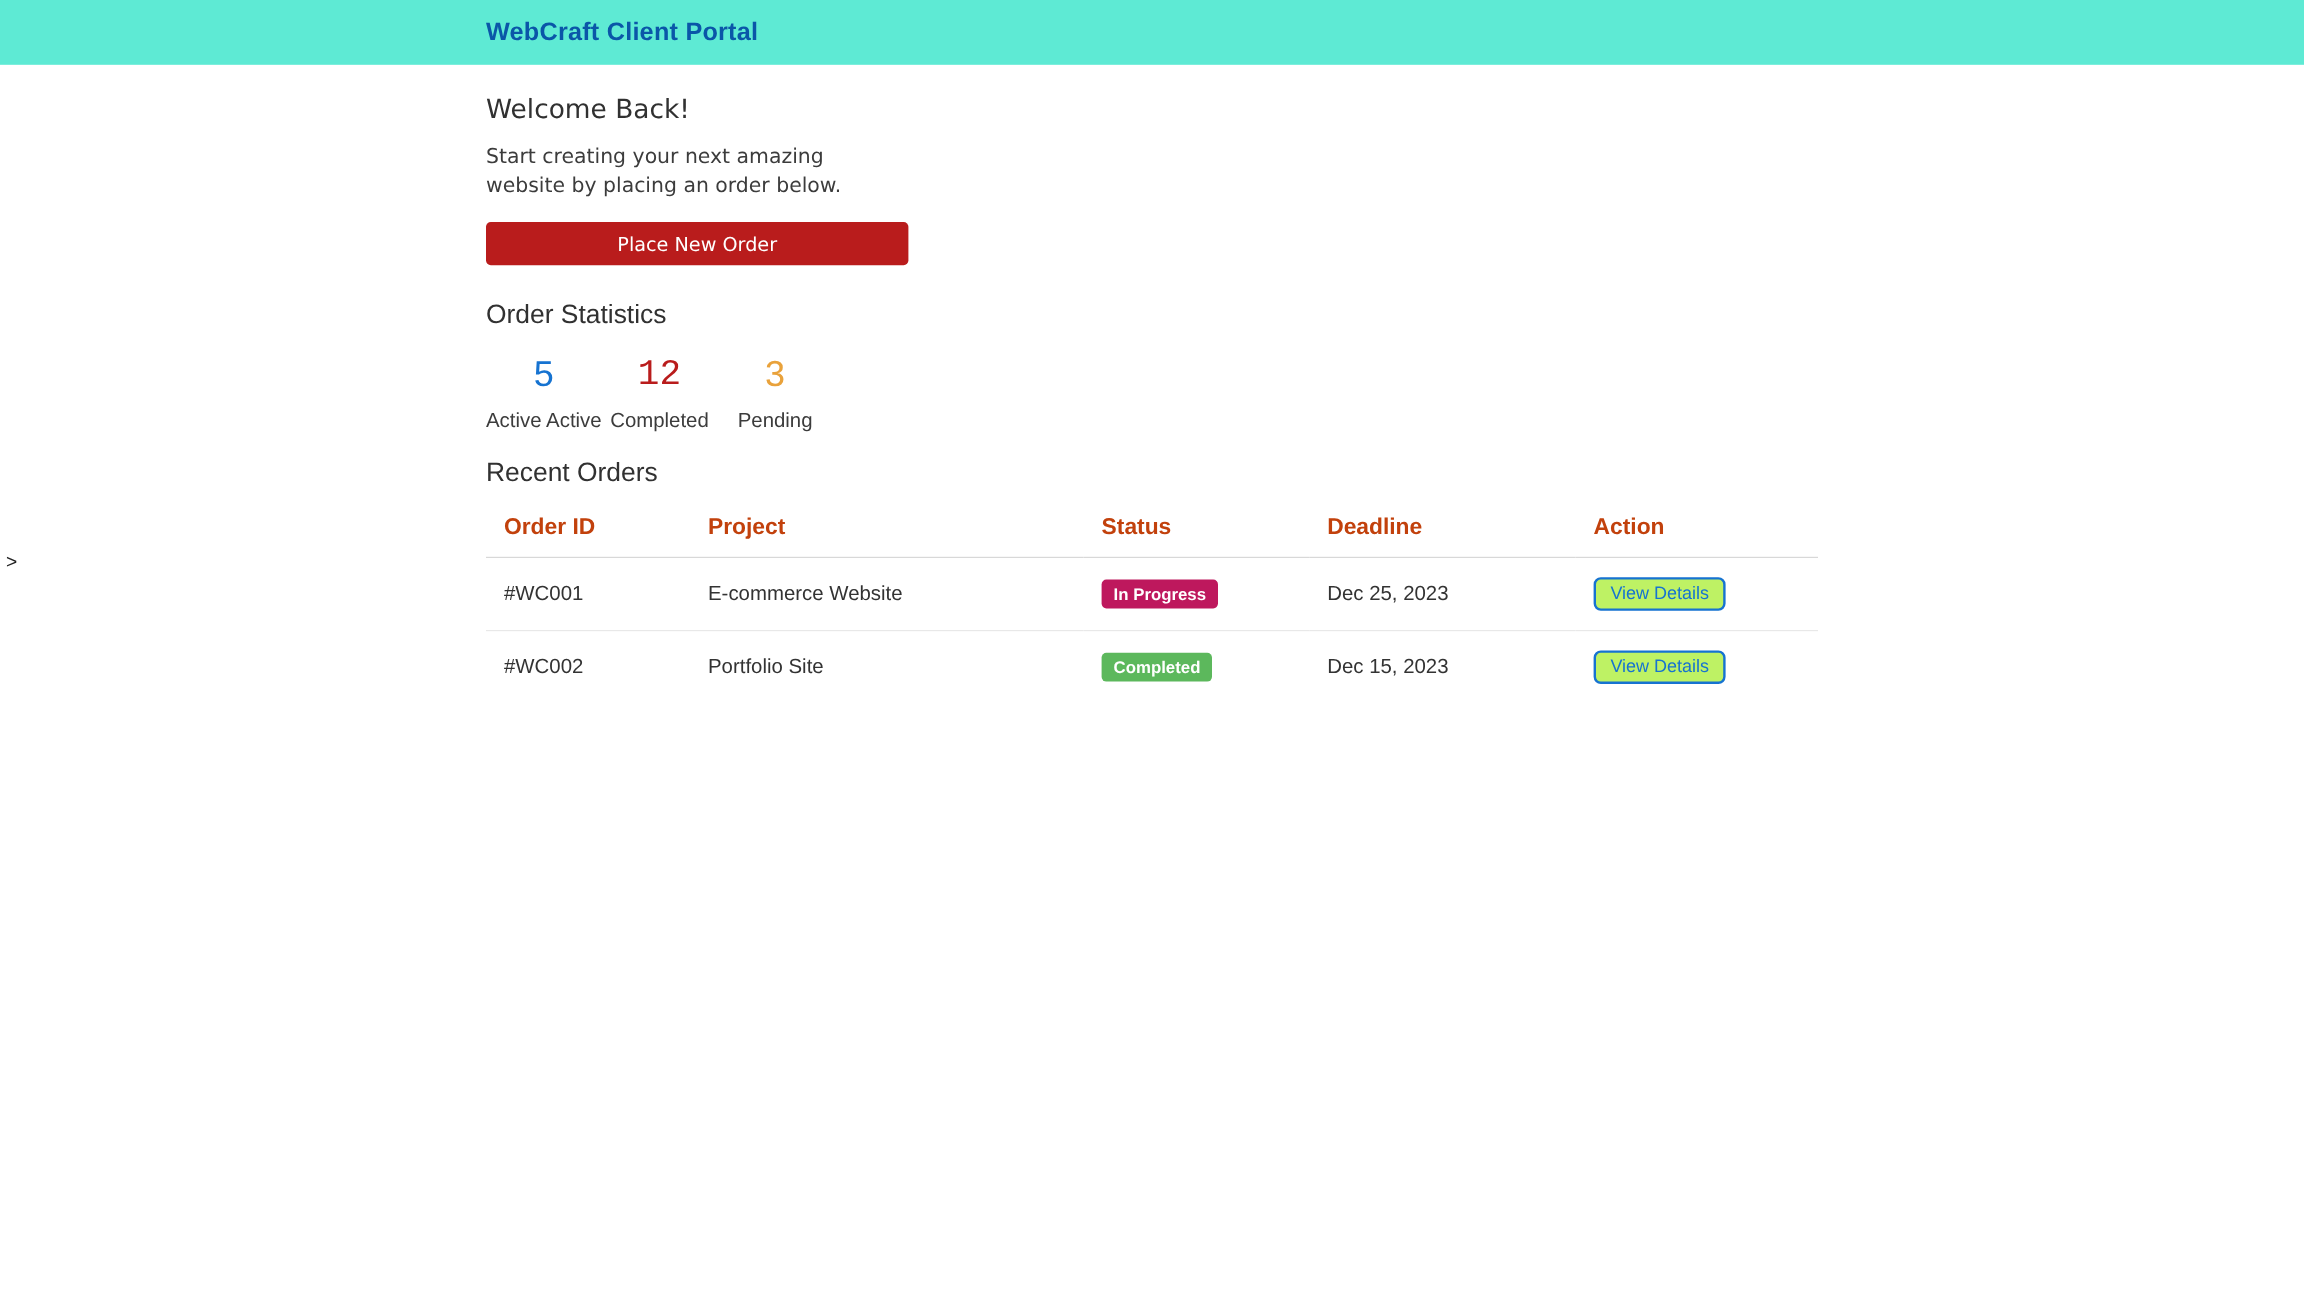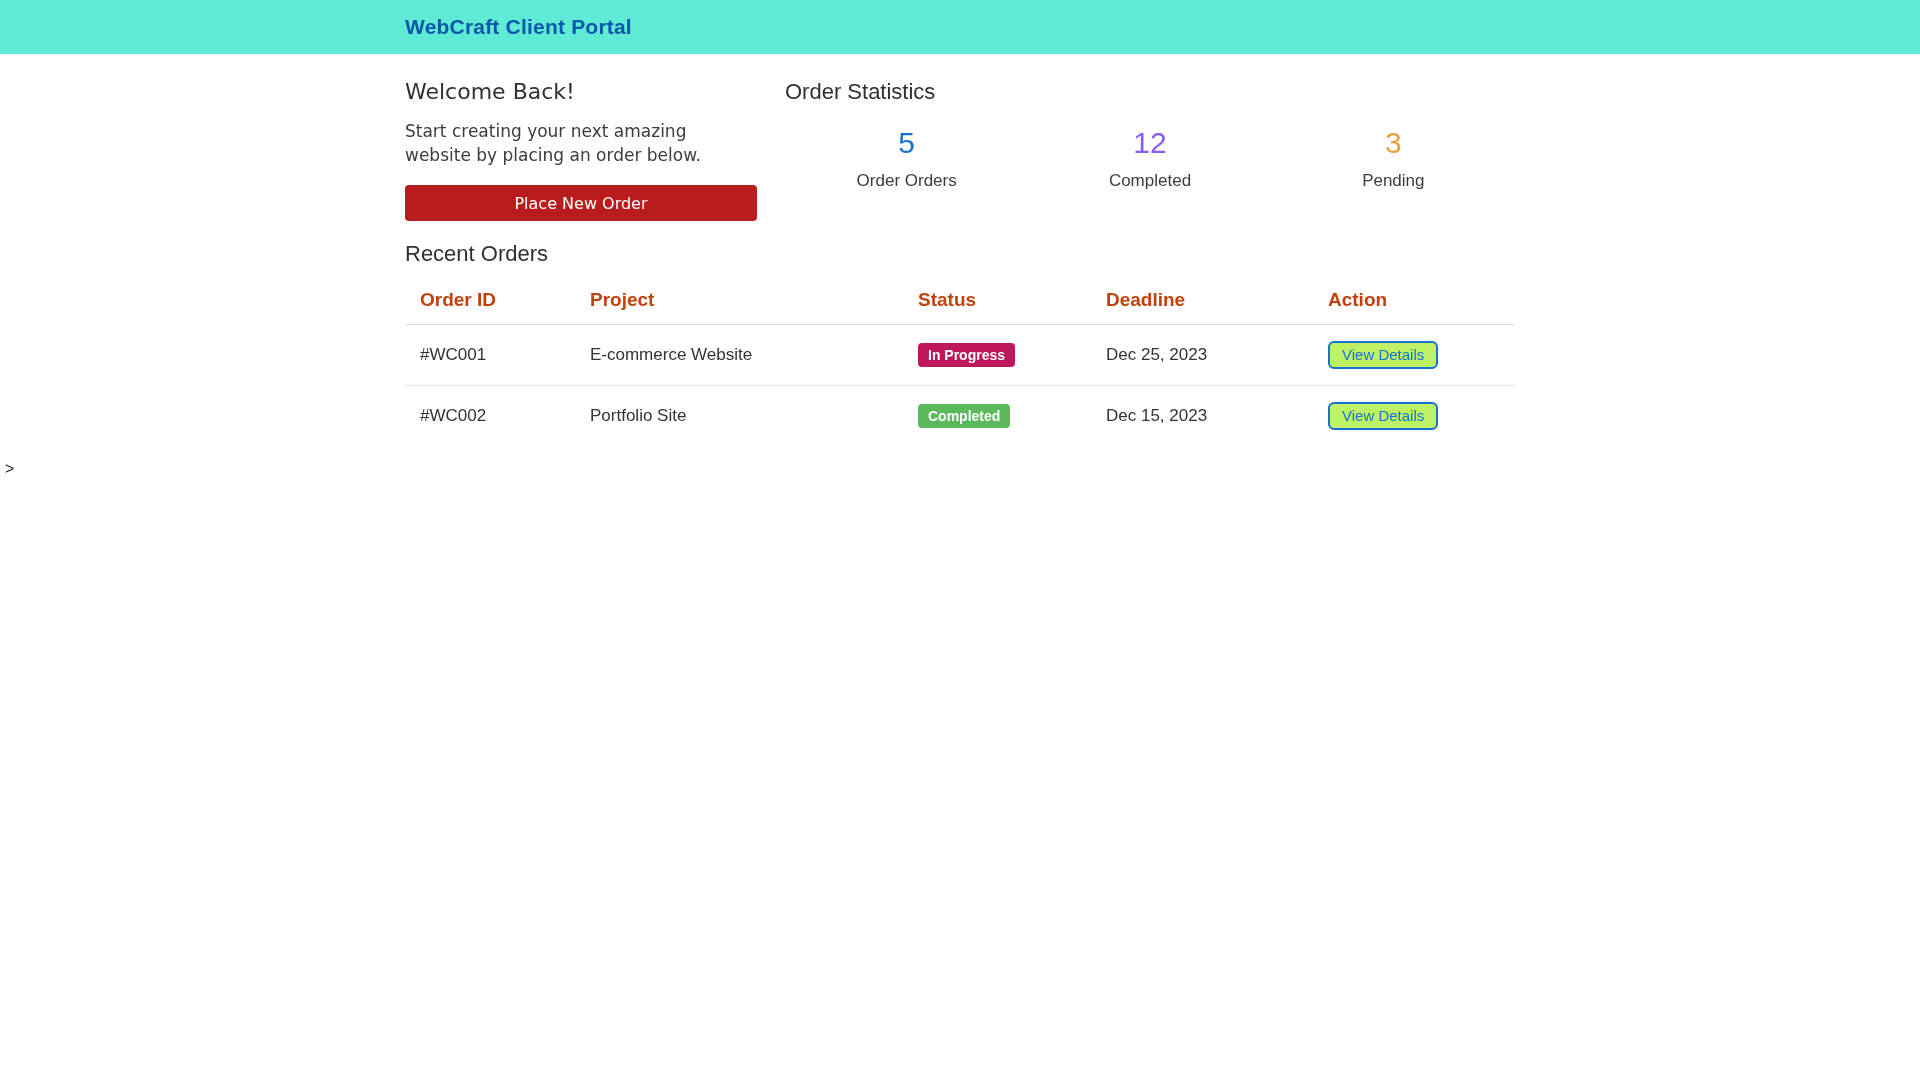--- a/index.html
+++ b/index.html
@@ -32,20 +32,21 @@
   
   .container {
     width: 1110px;
     margin: 0 auto;
   }
   .top-section {
     display: flex;
     gap: 28px;
     margin-top: 25px;
     align-items: flex-start;
+    flex-direction: column;
   }
   h2.section-heading {
     font-size: 22px;
     font-weight: normal;
     color: #313131;
     margin: 0 0 14px 0;
     line-height: 26px;
     font-family: "Liberation Sans", sans-serif;
   }
   
@@ -167,24 +168,24 @@
       <h2>Welcome Back!</h2>
       <p class="welcome-message">Start creating your next amazing website by placing an order below.</p>
       <button class="primary-button" style="background: #b91c1c;">Place New Order</button>
     </div>
 
     <div class="stats-section">
       <h2 class="section-heading">Order Statistics</h2>
       <div class="stats-grid">
         <div class="stat">
           <div class="stat-value" style="color: rgb(22, 115, 209);">5</div>
-          <div class="stat-label">Order Orders</div>
+          <div class="stat-label">Active Active</div>
         </div>
         <div class="stat">
-          <div class="stat-value" style="color: #8b5cf6;">12</div>
+          <div class="stat-value" style="color: #b91c1c; font-family: Liberation Mono, monospace;">12</div>
           <div class="stat-label">Completed</div>
         </div>
         <div class="stat">
           <div class="stat-value" style="color: rgb(233, 162, 59);">3</div>
           <div class="stat-label">Pending</div>
         </div>
       </div>
     </div>
   </div>
 

